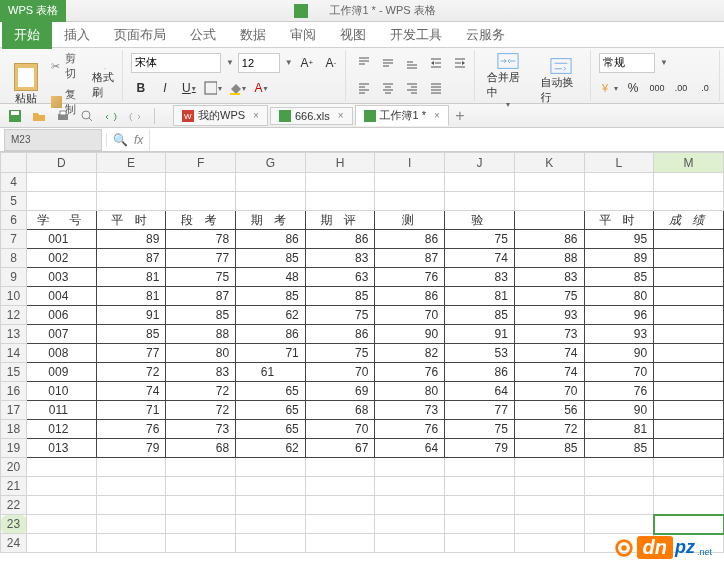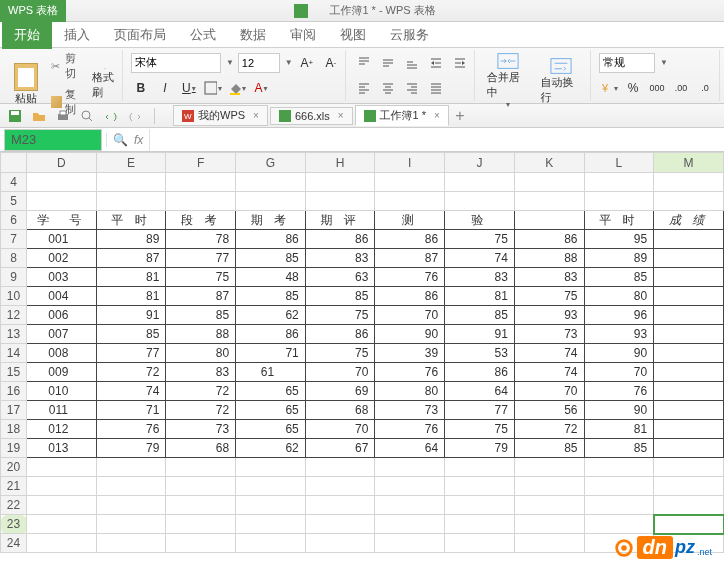--- a/index.html
+++ b/index.html
@@ -36,21 +36,21 @@
 .wrap-btn{display:flex;flex-direction:column;align-items:center;padding:2px 4px;cursor:pointer;font-size:11px;}
 .wrap-btn svg{width:22px;height:18px;}
 .num-select{border:1px solid #ccc;background:#fff;height:20px;font-size:11px;padding:0 3px;width:56px;}
 .qat{height:24px;background:linear-gradient(#f8f8f8,#eee);border-bottom:1px solid #ccc;display:flex;align-items:center;padding:0 6px;gap:6px;}
 .qat-btn{width:18px;height:18px;cursor:pointer;display:flex;align-items:center;justify-content:center;}
 .doc-tabs{display:flex;align-items:center;margin-left:8px;gap:2px;}
 .doc-tab{display:flex;align-items:center;gap:4px;padding:2px 8px;border:1px solid #ccc;background:#f8f8f8;font-size:11px;cursor:pointer;}
 .doc-tab.active{background:#fff;border-bottom-color:#fff;}
 .doc-tab .x{color:#888;font-size:10px;margin-left:4px;}
 .formula-bar{height:24px;display:flex;align-items:center;border-bottom:1px solid #ccc;background:#fff;}
-.name-box{width:98px;height:22px;border:1px solid #ccc;margin:8px 4px;padding:0 6px;font-size:13px;color:#555;background:#22c55e;}
+.name-box{width:98px;height:22px;border:1px solid #ccc;margin:8px 4px;padding:0 6px;font-size:10px;color:#555;background:#e5e5e5;}
 .fx-btns{display:flex;align-items:center;gap:6px;padding:0 6px;border-left:1px solid #e0e0e0;}
 .fx-btn{color:#888;cursor:pointer;font-size:12px;}
 .fx-label{font-style:italic;color:#888;font-size:12px;}
 .formula-input{flex:1;height:22px;border:none;border-left:1px solid #e0e0e0;padding:0 6px;font-size:11px;}
 .grid-wrap{position:relative;overflow:hidden;height:calc(569px - 22px - 26px - 56px - 24px - 24px);}
 table.sheet{border-collapse:collapse;table-layout:fixed;width:100%;}
 .sheet th,.sheet td{border:1px solid #d4d4d4;height:19px;font-size:12px;text-align:center;color:#333;background:#fff;overflow:hidden;white-space:nowrap;}
 .sheet thead th{background:#f3f3f3;color:#555;font-weight:normal;height:20px;}
 .sheet th.rowh{background:#f3f3f3;color:#555;width:26px;font-weight:normal;}
 .sheet thead th.active-col{background:#dff0d0;}
@@ -77,20 +77,21 @@
 </div>
 
 <div class="menubar">
   <div class="tab active">开始</div>
   <div class="tab">插入</div>
   <div class="tab">页面布局</div>
   <div class="tab">公式</div>
   <div class="tab">数据</div>
   <div class="tab">审阅</div>
   <div class="tab">视图</div>
+  <div class="tab">开发工具</div>
   <div class="tab">云服务</div>
 </div>
 
 <div class="ribbon">
   <div class="ribbon-group">
     <div class="ribbon-row">
       <div class="paste-btn">
         <div class="paste-icon"></div>
         <span style="font-size:11px;">粘贴</span>
       </div>
@@ -484,21 +485,21 @@
           <td style="border-color: rgb(68, 68, 68); text-align: right; padding-right: 6px;">93</td>
           <td style="border-color: rgb(68, 68, 68); text-align: right; padding-right: 6px;"></td>
         </tr>
         <tr>
           <th class="rowh">14</th>
           <td style="border-color: rgb(68, 68, 68); text-align: center; padding-right: 6px;">008</td>
           <td style="border-color: rgb(68, 68, 68); text-align: right; padding-right: 6px;">77</td>
           <td style="border-color: rgb(68, 68, 68); text-align: right; padding-right: 6px;">80</td>
           <td style="border-color: rgb(68, 68, 68); text-align: right; padding-right: 6px;">71</td>
           <td style="border-color: rgb(68, 68, 68); text-align: right; padding-right: 6px;">75</td>
-          <td style="border-color: rgb(68, 68, 68); text-align: right; padding-right: 6px;">39</td>
+          <td style="border-color: rgb(68, 68, 68); text-align: right; padding-right: 6px;">82</td>
           <td style="border-color: rgb(68, 68, 68); text-align: right; padding-right: 6px;">53</td>
           <td style="border-color: rgb(68, 68, 68); text-align: right; padding-right: 6px;">74</td>
           <td style="border-color: rgb(68, 68, 68); text-align: right; padding-right: 6px;">90</td>
           <td style="border-color: rgb(68, 68, 68); text-align: right; padding-right: 6px;"></td>
         </tr>
         <tr>
           <th class="rowh">15</th>
           <td style="border-color: rgb(68, 68, 68); text-align: center; padding-right: 6px;">009</td>
           <td style="border-color: rgb(68, 68, 68); text-align: right; padding-right: 6px;">72</td>
           <td style="border-color: rgb(68, 68, 68); text-align: right; padding-right: 6px;">83</td>

